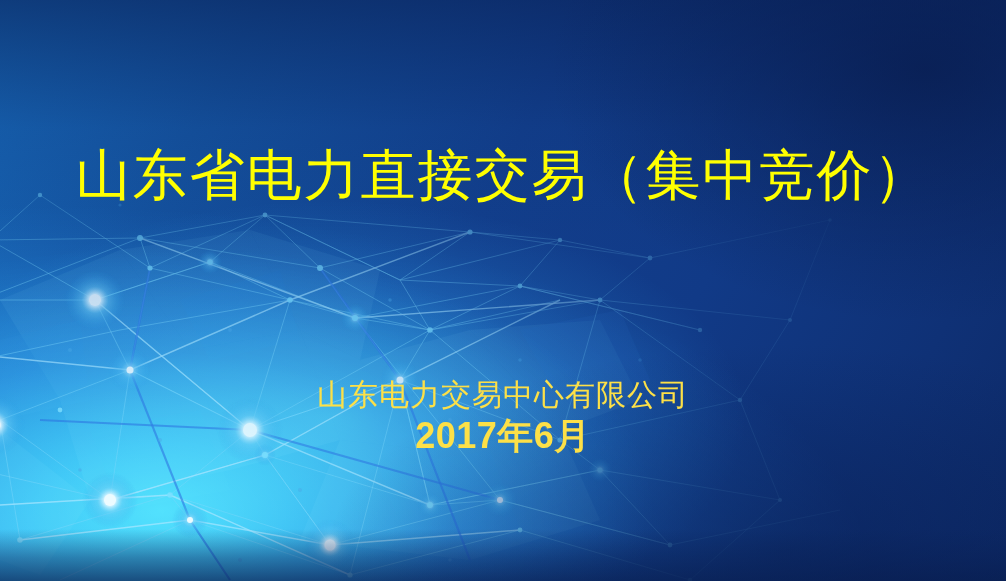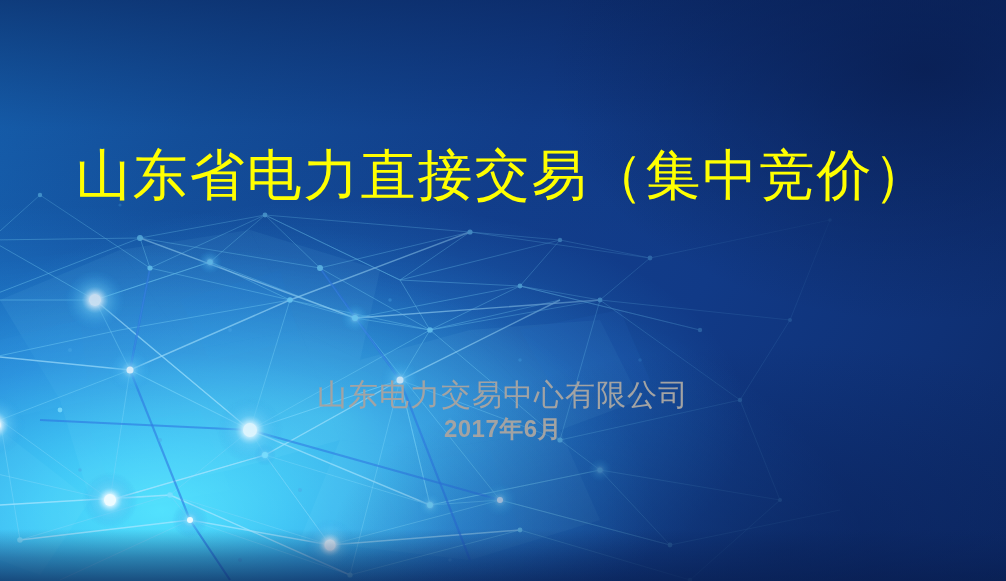--- a/index.html
+++ b/index.html
@@ -91,31 +91,31 @@
   }
   .title-line.l1 { margin-bottom: 36px; }
 
   .subtitle-block {
     position: absolute;
     left: 0; right: 0;
     top: 378px;
     text-align: center;
   }
   .subtitle-line {
-    color: #a3a3a3;
+    color: #fde047;
     font-family: "Liberation Serif", "DejaVu Serif", serif;
     font-size: 30px;
     line-height: 1.12;
     letter-spacing: 1px;
     white-space: nowrap;
   }
   .subtitle-line.date {
     font-family: "Liberation Sans", "DejaVu Sans", sans-serif;
     font-weight: bold;
-    font-size: 24px;
+    font-size: 36px;
     letter-spacing: 0.5px;
     margin-top: 4px;
   }
 </style>
 </head>
 <body>
 
 <div class="slide">
 
   <div class="bg-base"></div>

